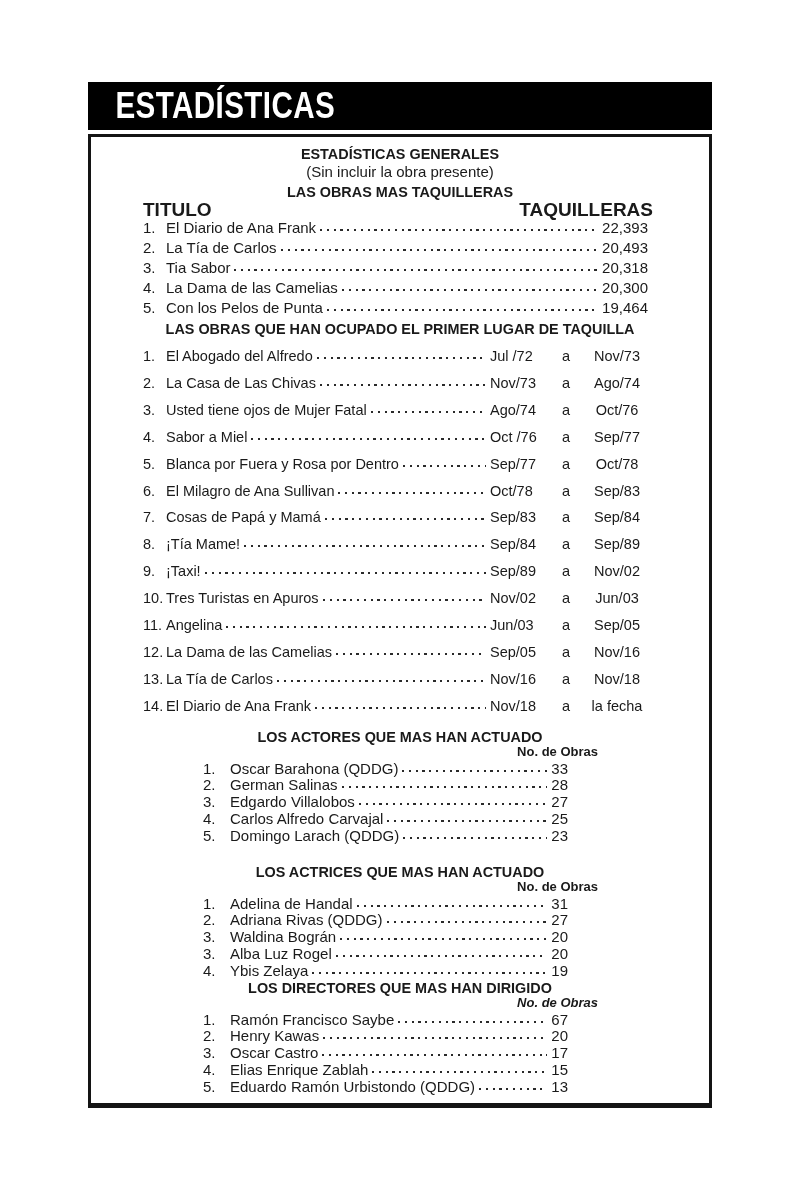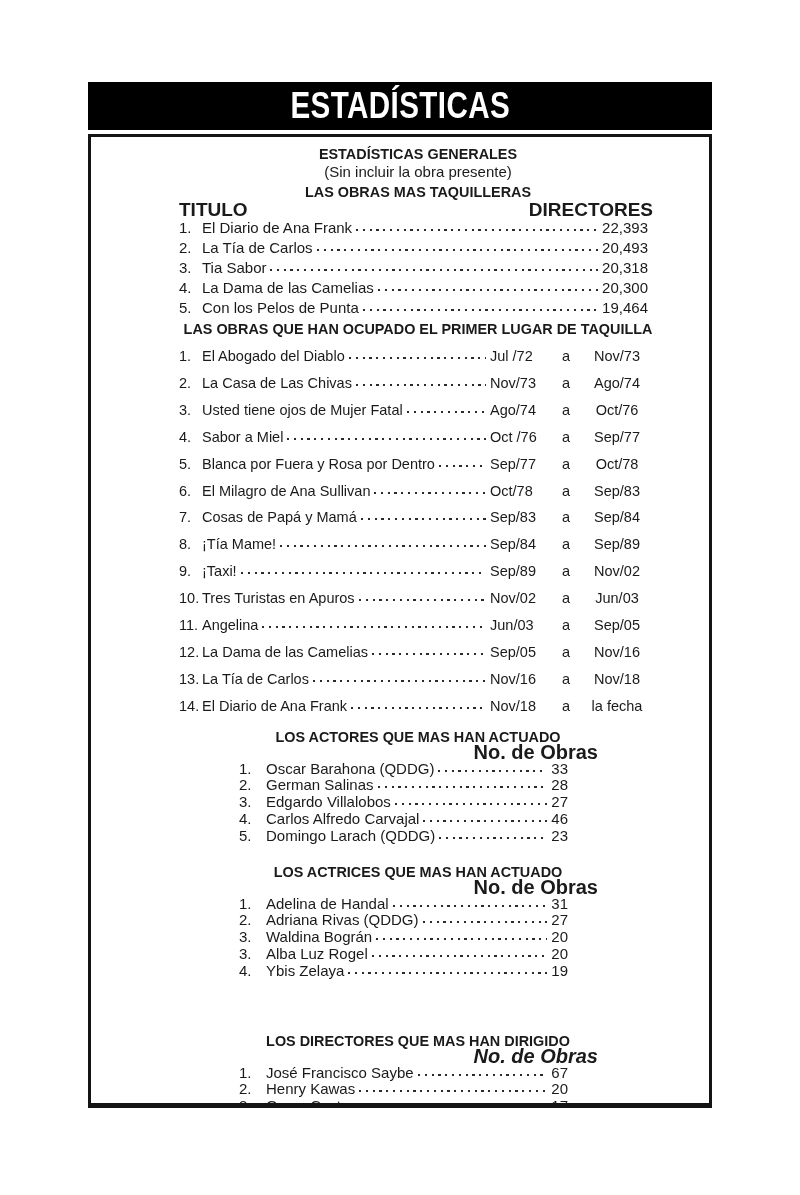--- a/index.html
+++ b/index.html
@@ -7,32 +7,31 @@
   body {
     width:800px; height:1195px; position:relative; overflow:hidden;
     font-family:"Liberation Sans","DejaVu Sans",sans-serif;
     color:#1a1a1a;
     -webkit-font-smoothing:antialiased;
   }
   .sheet { position:absolute; left:88px; top:82px; width:624px; }
 
   .title-bar {
     height:48px; background:#000000; color:#ffffff;
-    display:flex; align-items:center; justify-content:center;
+    display:flex; align-items:center; justify-content:flex-start;
   }
   .title-bar .t {
     font-size:37px; font-weight:700; letter-spacing:.5px;
     transform:scaleX(.8); transform-origin:center; white-space:nowrap;
   }
 
   .box {
     margin-top:4px; height:974px;
     border:3px solid #141414; border-bottom-width:5px;
     overflow:hidden;
-    padding-left:36px;
   }
 
   .sec-head {
     text-align:center; font-weight:700; font-size:15px; line-height:16px;
     transform:scaleX(.96); transform-origin:center; white-space:nowrap;
   }
   .gen-head { margin-top:9px; }
   .gen-sub  { text-align:center; font-size:15px; line-height:18px; margin-top:1px; }
   .gen-stats{ margin-top:13px; }
   .stat-line{ text-align:center; font-size:15px; line-height:20.5px; }
@@ -57,24 +56,24 @@
   .d-from { flex:0 0 58px; text-align:left;margin-top:10px; }
   .d-conj { flex:0 0 36px; text-align:center; }
   .d-to   { flex:0 0 66px; text-align:center; }
 
   .primer-head { margin-top:3px; }
   #primer-rows { margin-top:1px; }
 
   .person-sec .sec-head { margin-top:0; }
   .p-actors    { margin-top:14px; }
   .p-actresses { margin-top:19px; }
-  .p-directors { margin-top:53px; }
+  .p-directors { }
   .obras-label {
     text-align:right; margin-right:111px;
-    font-weight:700; font-size:20px; line-height:14px; margin-top:0;
+    font-weight:700; font-size:13px; line-height:14px; margin-top:0;
   }
   .obras-label.italic { font-style:italic; }
   .prow2 { display:flex; align-items:baseline; margin:0 141px 0 112px; font-size:15px; line-height:16.8px; white-space:nowrap; }
   .prow2 .num { flex:0 0 27px; }
   .person-sec .rows { margin-top:2px; }
 </style>
 </head>
 <body>
 
 <div class="sheet">
@@ -82,21 +81,21 @@
     <span class="t">ESTADÍSTICAS</span>
   </div>
 
   <div class="box">
     <div class="sec-head gen-head">ESTADÍSTICAS GENERALES</div>
     <div class="gen-sub">(Sin incluir la obra presente)</div>
 
     <div class="sec-head taq-head">LAS OBRAS MAS TAQUILLERAS</div>
     <div class="col-row">
       <span>TITULO</span>
-      <span>DIRECTORES</span>
+      <span>TAQUILLERAS</span>
     </div>
     <div id="taq-rows">
         <div class="trow">
           <span class="num">1.</span>
           <span class="title">El Diario de Ana Frank</span>
           <span class="leader"></span>
           <span class="value">22,393</span>
         </div>
         <div class="trow">
           <span class="num">2.</span>
@@ -121,21 +120,21 @@
           <span class="title">Con los Pelos de Punta</span>
           <span class="leader"></span>
           <span class="value">19,464</span>
         </div>
       </div>
 
     <div class="sec-head primer-head">LAS OBRAS QUE HAN OCUPADO EL PRIMER LUGAR DE TAQUILLA</div>
     <div id="primer-rows">
         <div class="prow">
           <span class="num">1.</span>
-          <span class="title">El Abogado del Diablo</span>
+          <span class="title">El Abogado del Alfredo</span>
           <span class="leader"></span>
           <span class="d-from">Jul /72</span>
           <span class="d-conj">a</span>
           <span class="d-to">Nov/73</span>
         </div>
         <div class="prow">
           <span class="num">2.</span>
           <span class="title">La Casa de Las Chivas</span>
           <span class="leader"></span>
           <span class="d-from">Nov/73</span>
@@ -260,21 +259,21 @@
             <div class="prow2">
               <span class="num">3.</span>
               <span class="title">Edgardo Villalobos</span>
               <span class="leader"></span>
               <span class="value">27</span>
             </div>
             <div class="prow2">
               <span class="num">4.</span>
               <span class="title">Carlos Alfredo Carvajal</span>
               <span class="leader"></span>
-              <span class="value">46</span>
+              <span class="value">25</span>
             </div>
             <div class="prow2">
               <span class="num">5.</span>
               <span class="title">Domingo Larach (QDDG)</span>
               <span class="leader"></span>
               <span class="value">23</span>
             </div>
           </div>
         </div>
         <div class="person-sec p-actresses">
@@ -312,21 +311,21 @@
               <span class="value">19</span>
             </div>
           </div>
         </div>
         <div class="person-sec p-directors">
           <div class="sec-head">LOS DIRECTORES QUE MAS HAN DIRIGIDO</div>
           <div class="obras-label italic">No. de Obras</div>
           <div class="rows">
             <div class="prow2">
               <span class="num">1.</span>
-              <span class="title">José Francisco Saybe</span>
+              <span class="title">Ramón Francisco Saybe</span>
               <span class="leader"></span>
               <span class="value">67</span>
             </div>
             <div class="prow2">
               <span class="num">2.</span>
               <span class="title">Henry Kawas</span>
               <span class="leader"></span>
               <span class="value">20</span>
             </div>
             <div class="prow2">

